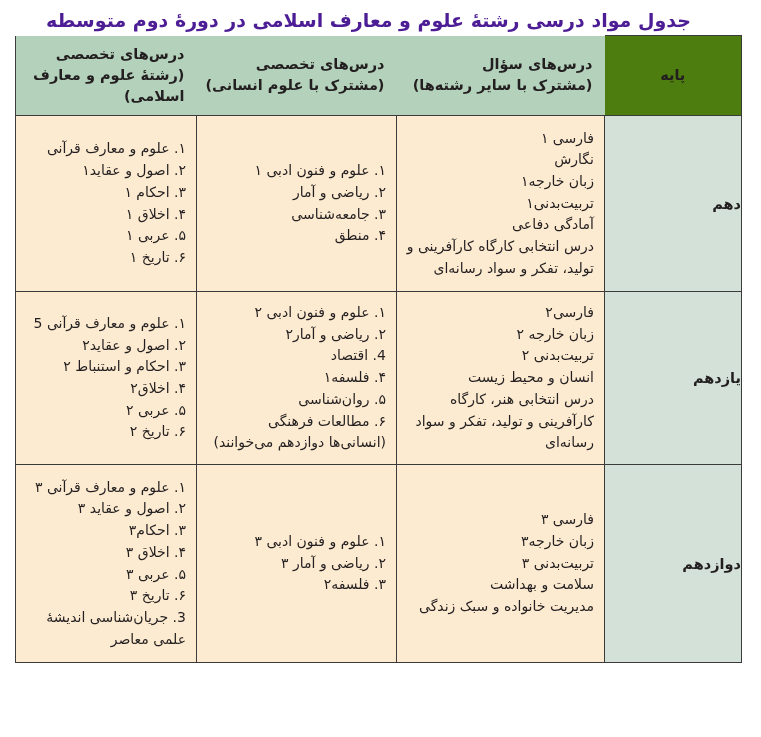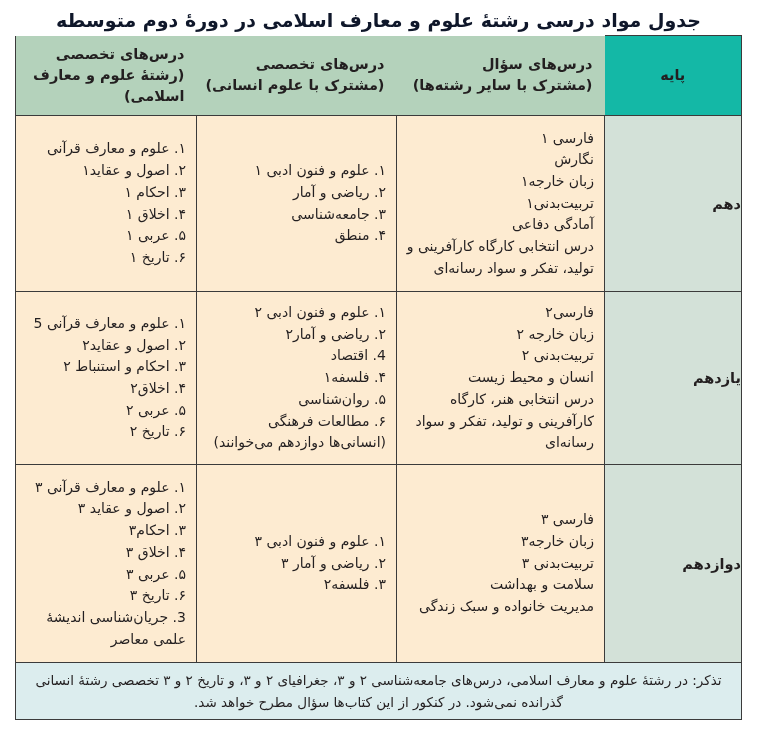--- a/index.html
+++ b/index.html
@@ -10,30 +10,30 @@
     body {
       width: 761px;
       height: 737px;
       position: relative;
       overflow: hidden;
       font-family: "DejaVu Sans", sans-serif;
       color: #231f20;
     }
     .title {
       position: absolute;
-      left: 15px;
+      left: 5px;
       width: 727px;
       top: 6px;
       height: 28px;
       text-align: center;
       direction: rtl;
       font-weight: bold;
       font-size: 19px;
       line-height: 28px;
-      color: #0f172a;
+      color: #4c1d95;
     }
     .tbl {
       position: absolute;
       left: 15px;
       top: 35px;
       width: 726px;
       border-collapse: collapse;
       direction: rtl;
       table-layout: fixed;
     }
@@ -48,21 +48,21 @@
       font-size: 14.5px;
       line-height: 21px;
       text-align: right;
       padding-right: 12px;
       height: 78px;
       border-top: none;
       border-left: none;
       border-right: none;
     }
     .tbl th.grade-head {
-      background: #14b8a6;
+      background: #4d7c0f;
       text-align: center;
       padding-right: 0;
       border-right: 1.5px solid #3b3b3b;
       border-top: 1.5px solid #3b3b3b;
     }
     .tbl th.first-col {
       border-left: 1.5px solid #3b3b3b;
     }
     .grade {
       background: #d3e1d8;
@@ -197,20 +197,14 @@
       <span class="line">۲. اصول و عقاید ۳</span>
       <span class="line">۳. احکام۳</span>
       <span class="line">۴. اخلاق ۳</span>
       <span class="line">۵. عربی ۳</span>
       <span class="line">۶. تاریخ ۳</span>
       <span class="line">3. جریان‌شناسی اندیشهٔ</span>
       <span class="line">علمی معاصر</span>
     </td>
   </tr>
 
-  <tr>
-    <td class="note" colspan="4">
-      <span class="line">تذکر: در رشتهٔ علوم و معارف اسلامی، درس‌های جامعه‌شناسی ۲ و ۳، جغرافیای ۲ و ۳، و تاریخ ۲ و ۳ تخصصی رشتهٔ انسانی</span>
-      <span class="line">گذرانده نمی‌شود. در کنکور از این کتاب‌ها سؤال مطرح خواهد شد.</span>
-    </td>
-  </tr>
 </tbody>
   </table>
 
 </body></html>

